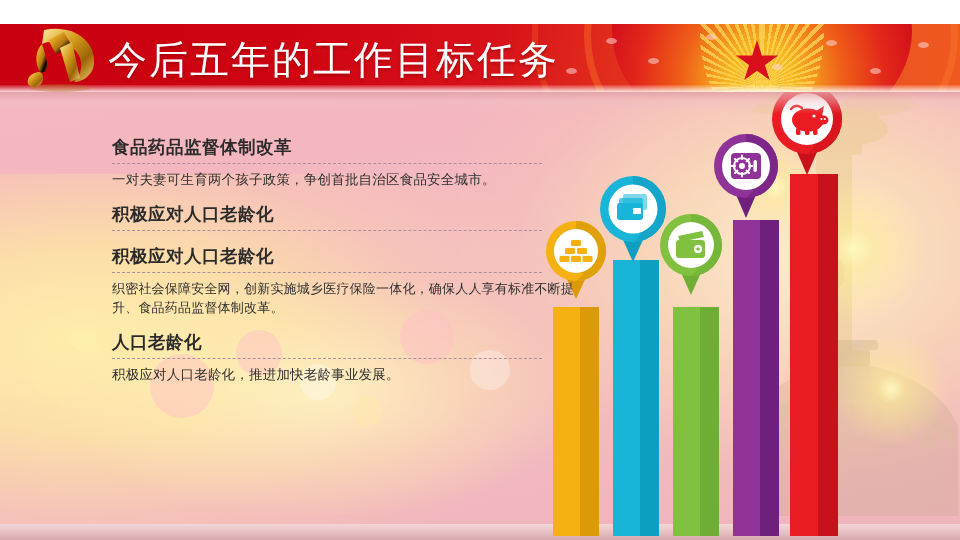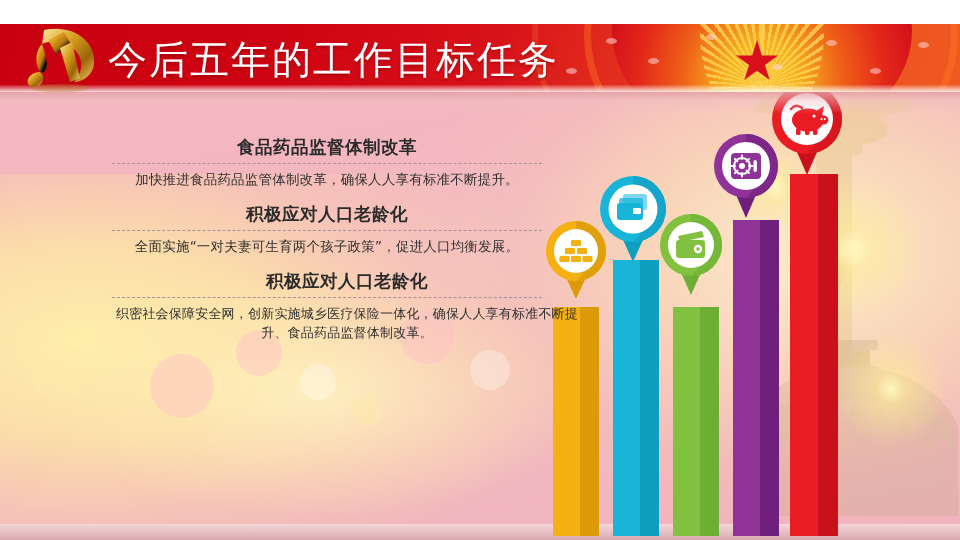--- a/index.html
+++ b/index.html
@@ -43,21 +43,21 @@
   .header-reflect{position:absolute;left:0;top:68px;width:960px;height:22px;
     background:linear-gradient(180deg, rgba(226,160,165,.85) 0%, rgba(240,190,195,.45) 40%, rgba(245,200,205,0) 100%);}
 
   .emblem{position:absolute;left:14px;top:-2px;width:96px;height:72px;}
   .title{position:absolute;left:108px;top:8px;height:56px;line-height:56px;
     font-family:"DejaVu Serif","Liberation Serif",serif;font-size:39px;color:#ffffff;
     letter-spacing:2px;white-space:nowrap;text-shadow:0 2px 3px rgba(110,0,0,.45);}
 
   
   .content{position:absolute;left:112px;top:112px;width:430px;}
-  .sec{margin-bottom:14px;text-align:center;}
+  .sec{margin-bottom:14px;}
   .sec-title{font-size:17.5px;font-weight:bold;color:#2b2b2b;letter-spacing:.5px;line-height:22px;
     font-family:"DejaVu Sans","Liberation Sans",sans-serif;}
   .sec-rule{margin:5px 0 6px 0;height:0;border-top:1px dashed #a9909a;}
   .sec-body{font-size:13.5px;color:#2f2f2f;line-height:19px;letter-spacing:.2px;
     font-family:"DejaVu Sans","Liberation Sans",sans-serif;}
   .sec.wide{width:470px;}
   .sec.wide .sec-body{font-size:13px;}
 
   
   .chart{position:absolute;left:0;top:0;width:960px;height:540px;}
@@ -326,31 +326,35 @@
     <ellipse cx="46" cy="66" rx="30" ry="4" fill="rgba(180,120,40,.35)"></ellipse>
   </svg>
 
   <div class="title">今后五年的工作目标任务</div>
 
   <div class="content">
 
     <div class="sec">
       <div class="sec-title">食品药品监督体制改革</div>
       <div class="sec-rule"></div>
-      <div class="sec-body">加快推进食品药品监管体制改革，确保人人享有标准不断提升。</div>
+      <div class="sec-body">一对夫妻可生育两个孩子政策，争创首批自治区食品安全城市。</div>
     </div>
 
     <div class="sec">
       <div class="sec-title">积极应对人口老龄化</div>
       <div class="sec-rule"></div>
-      <div class="sec-body">全面实施“一对夫妻可生育两个孩子政策”，促进人口均衡发展。</div>
     </div>
 
     <div class="sec wide">
       <div class="sec-title">积极应对人口老龄化</div>
       <div class="sec-rule" style="width:430px;"></div>
       <div class="sec-body">织密社会保障安全网，创新实施城乡医疗保险一体化，确保人人享有标准不断提升、食品药品监督体制改革。</div>
     </div>
 
+    <div class="sec">
+      <div class="sec-title">人口老龄化</div>
+      <div class="sec-rule"></div>
+      <div class="sec-body">积极应对人口老龄化，推进加快老龄事业发展。</div>
+    </div>
 
   </div>
 
 </div>
 
 </body></html>

